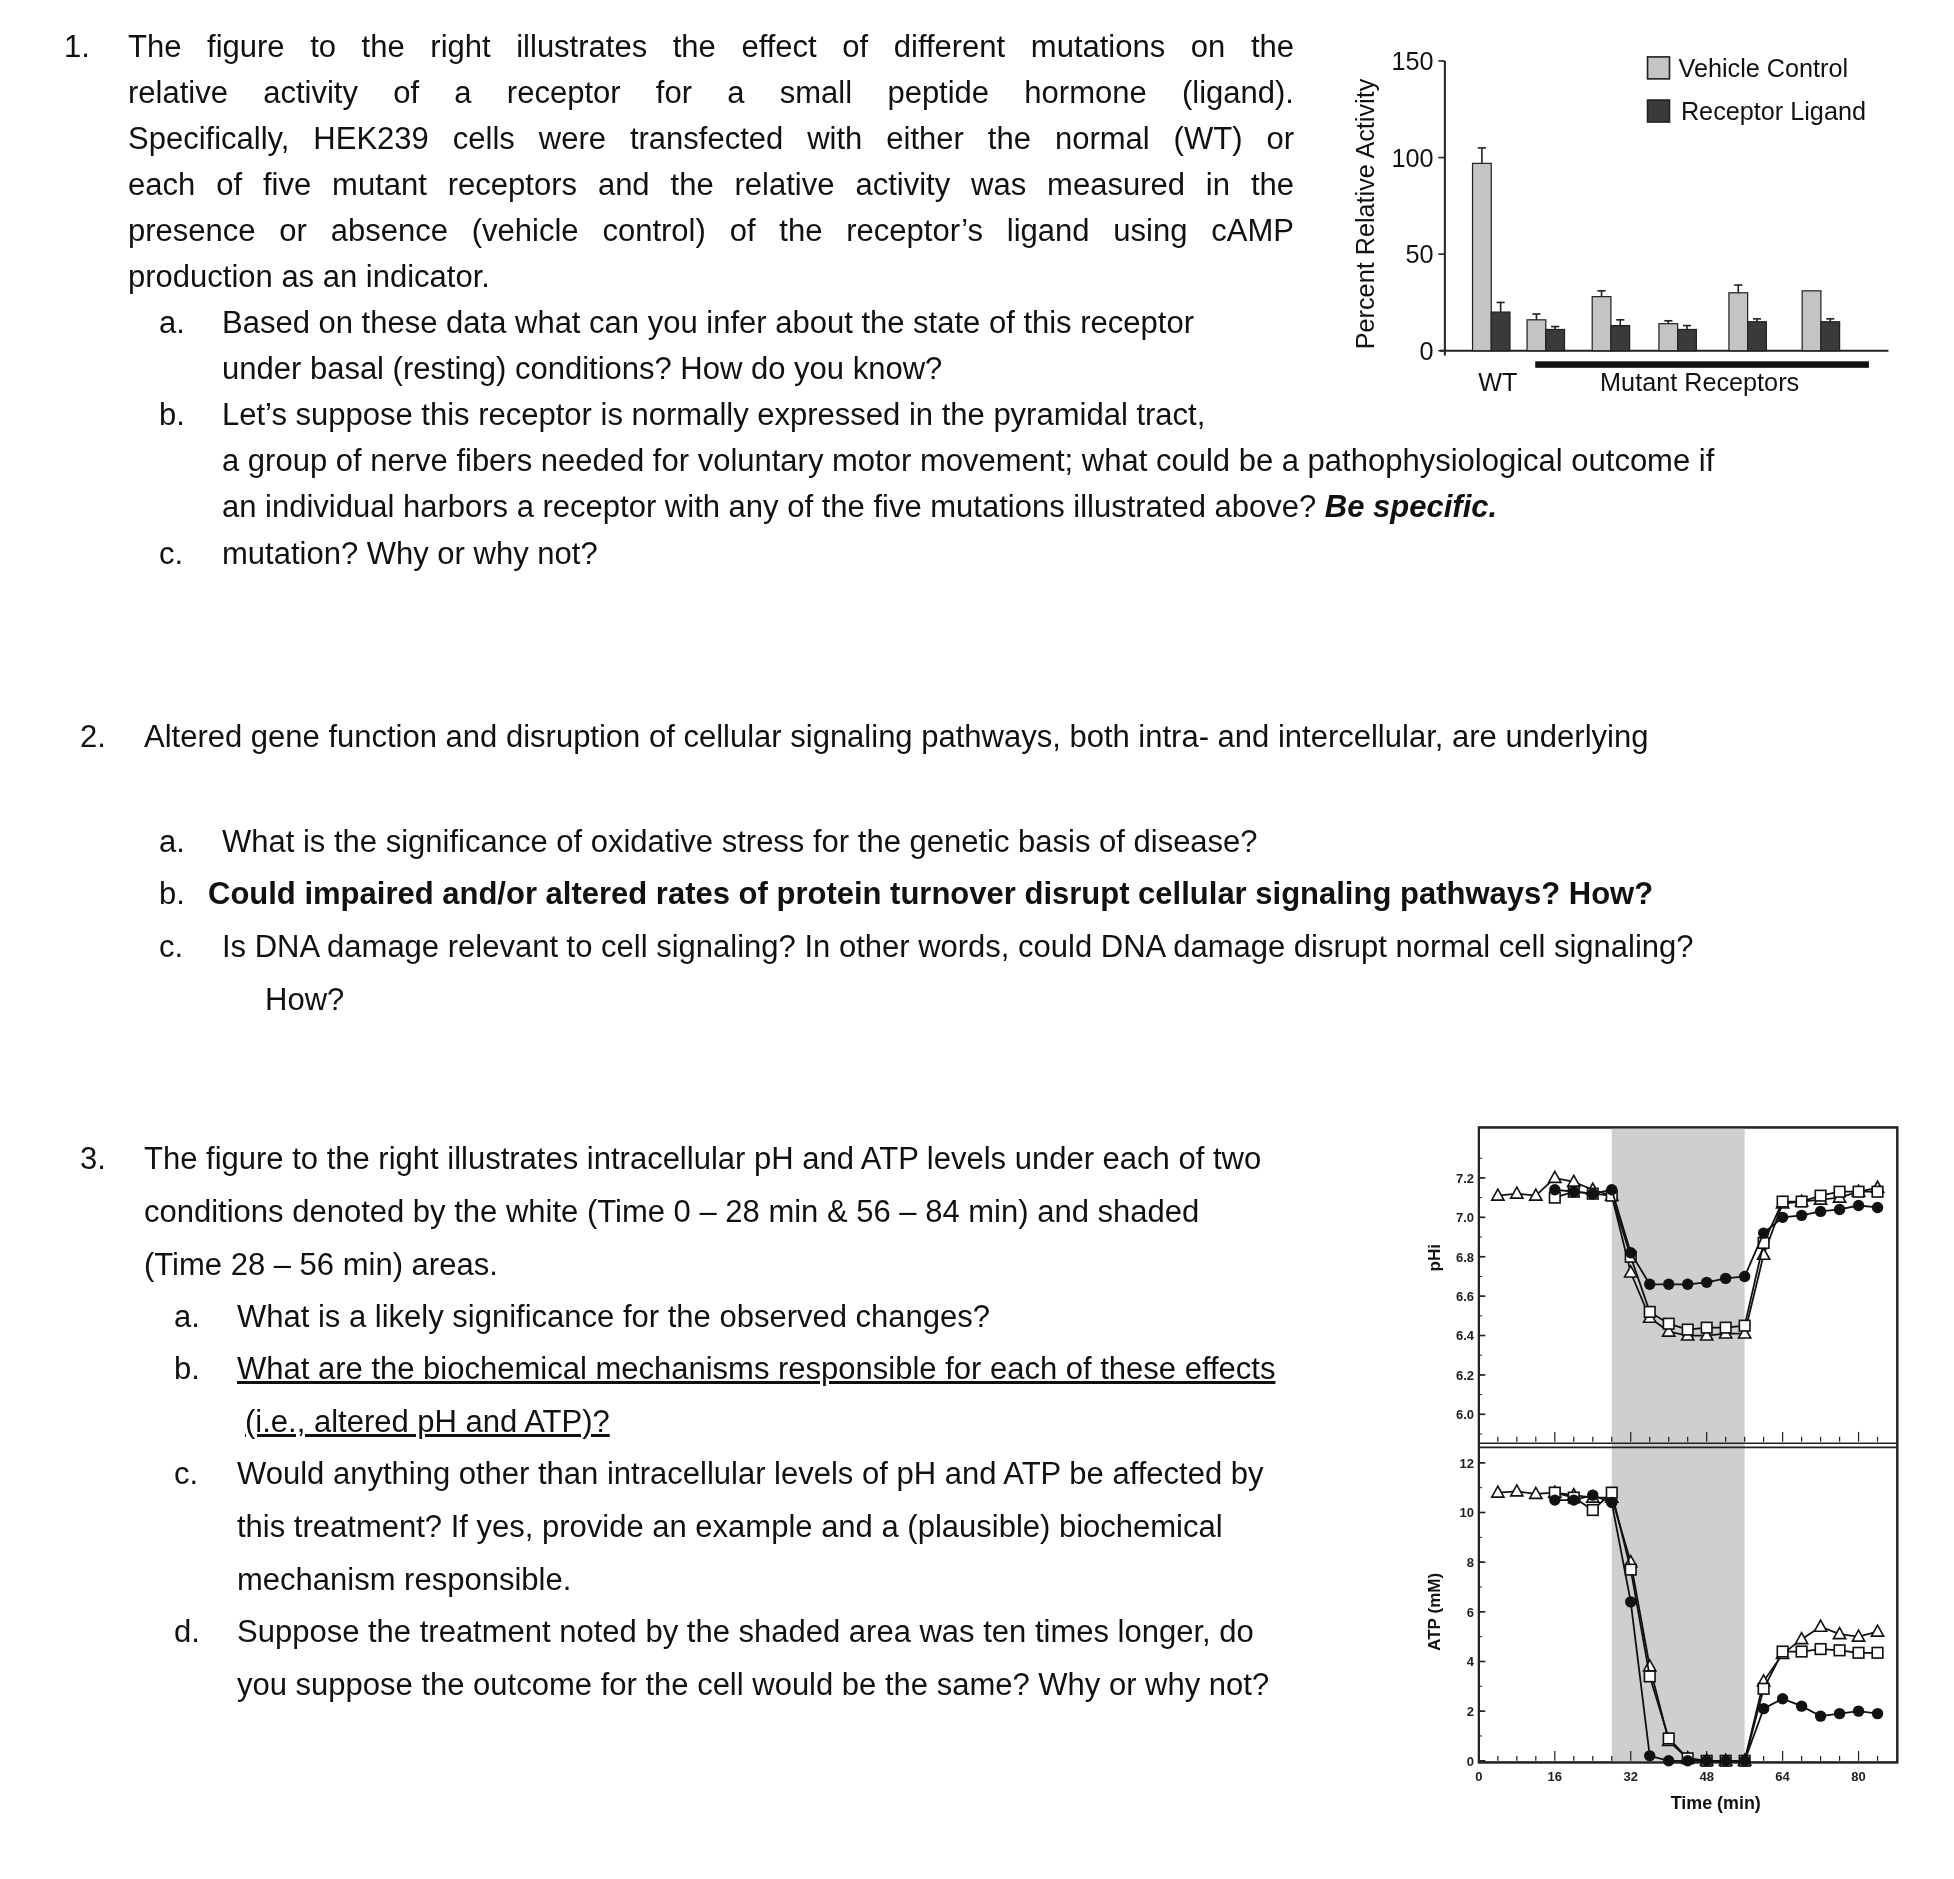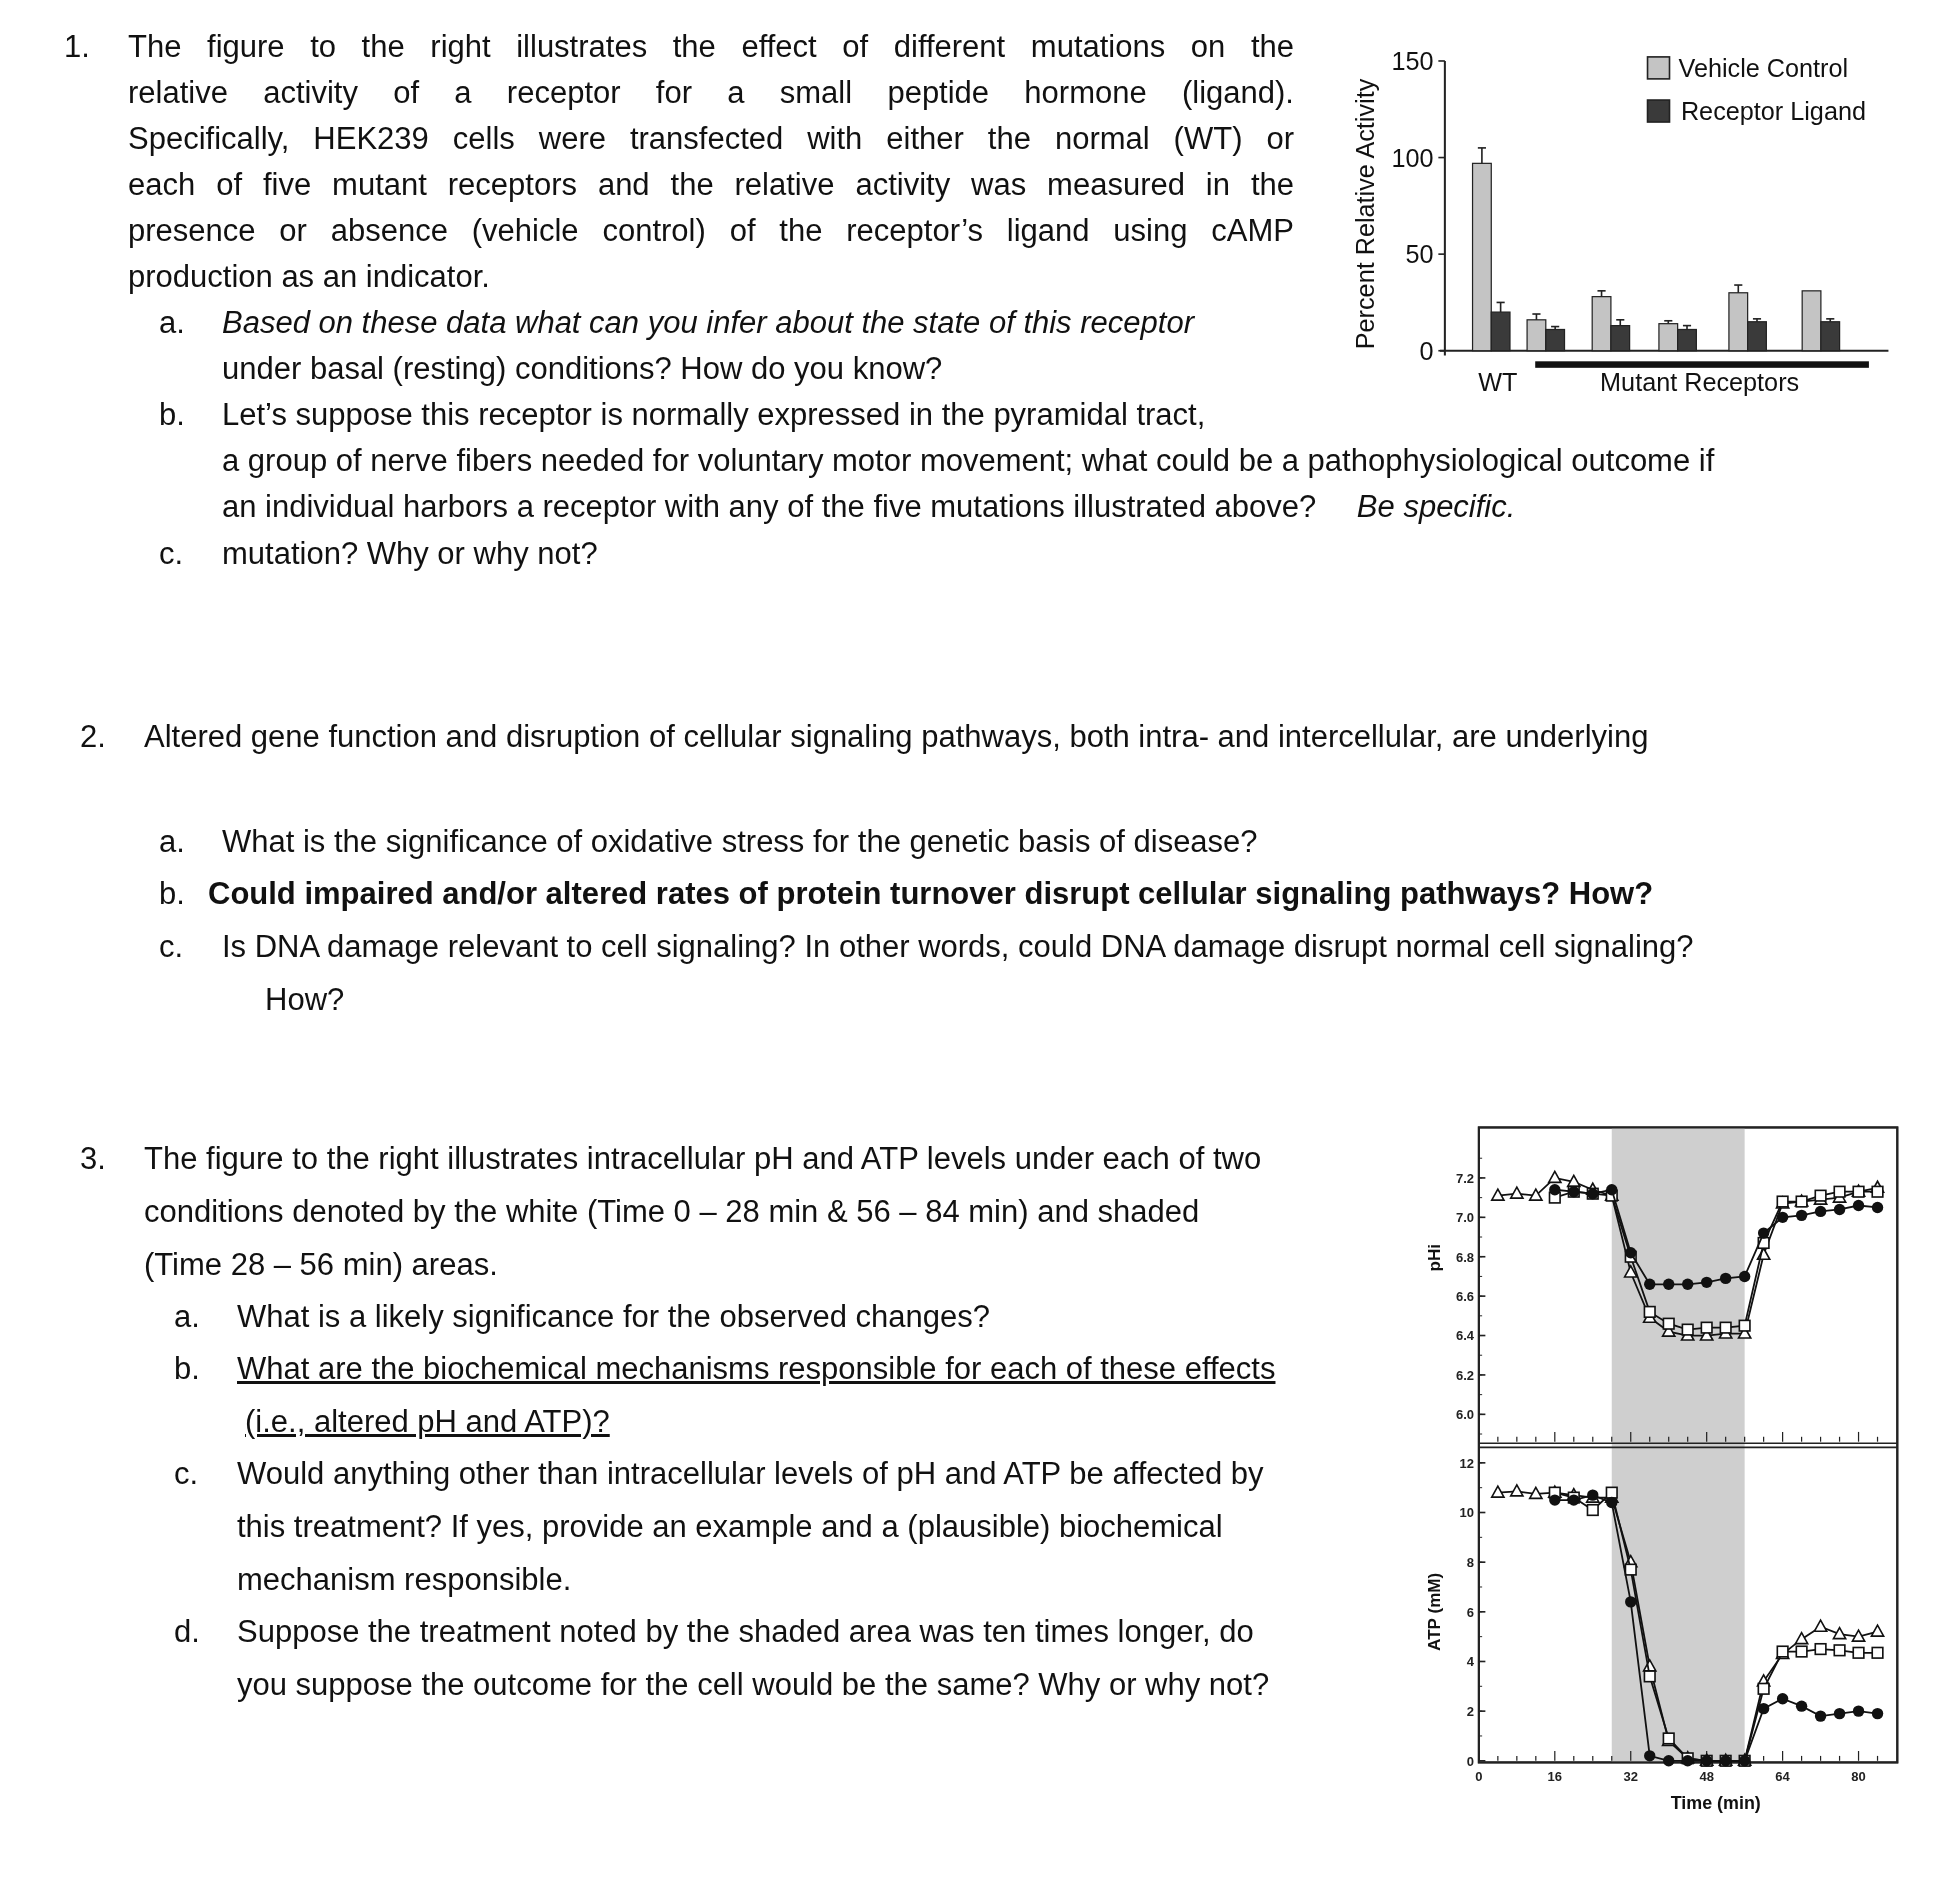--- a/index.html
+++ b/index.html
@@ -6,21 +6,21 @@
   body { width: 1954px; height: 1879px; position: relative; overflow: hidden;
          font-family: "Liberation Sans", "DejaVu Sans", sans-serif; color: #111; }
   .abs { position: absolute; }
   .qnum, .qtext, .sub-letter, .sub-text {
     font-family: "Liberation Sans", "DejaVu Sans", sans-serif;
     font-size: 31px; line-height: 46px; color: #111;
   }
   .q1 .qtext { text-align: justify; text-align-last: left; }
   .line { white-space: nowrap; }
   .justify-line { display: block; text-align: justify; text-align-last: justify; }
-  .em { font-weight: normal; font-style: italic; margin-left: 32px; }
+  .em { font-weight: bold; font-style: italic; }
   .q2 .qtext, .q2 .sub-text, .q2 .sub-letter, .q2 .qnum { line-height: 53px; }
   .q3 .qtext, .q3 .sub-text, .q3 .sub-letter, .q3 .qnum { line-height: 53px; }
   svg text { font-family: "Liberation Sans", "DejaVu Sans", sans-serif; }
 </style>
 </head>
 <body>
 
 <div class="abs q1" style="left:64px; top:24.4px; width:1238px;">
   <div class="abs qnum" style="left:0; top:0;">1.</div>
   <div class="abs qtext" style="left:64px; top:0; width:1166px;">
@@ -29,21 +29,21 @@
     <span class="justify-line">Specifically, HEK239 cells were transfected with either the normal (WT) or</span>
     <span class="justify-line">each of five mutant receptors and the relative activity was measured in the</span>
     <span class="justify-line">presence or absence (vehicle control) of the receptor’s ligand using cAMP</span>
     <span class="line" style="display:block;">production as an indicator.</span>
   </div>
 </div>
 
 <div class="abs" style="left:159px; top:300px;">
   <div class="abs sub-letter" style="left:0; top:0;">a.</div>
   <div class="abs sub-text" style="left:63px; top:0; width:1075px;">
-    <span class="line" style="display:block;font-style:italic;">Based on these data what can you infer about the state of this receptor</span>
+    <span class="line" style="display:block;">Based on these data what can you infer about the state of this receptor</span>
     <span class="line" style="display:block;">under basal (resting) conditions?  How do you know?</span>
   </div>
 </div>
 
 <div class="abs" style="left:159px; top:392px;">
   <div class="abs sub-letter" style="left:0; top:0;">b.</div>
   <div class="abs sub-text" style="left:63px; top:0; width:1694px;">
     <span class="line" style="display:block;">Let’s suppose this receptor is normally expressed in the pyramidal tract,</span>
     <span class="line" style="display:block;">a group of nerve fibers needed for voluntary motor movement; what could be a pathophysiological outcome if</span>
     <span class="line" style="display:block;"><span>an individual harbors a receptor with any of the five mutations illustrated above?  </span><span class="em">Be specific.</span></span>

